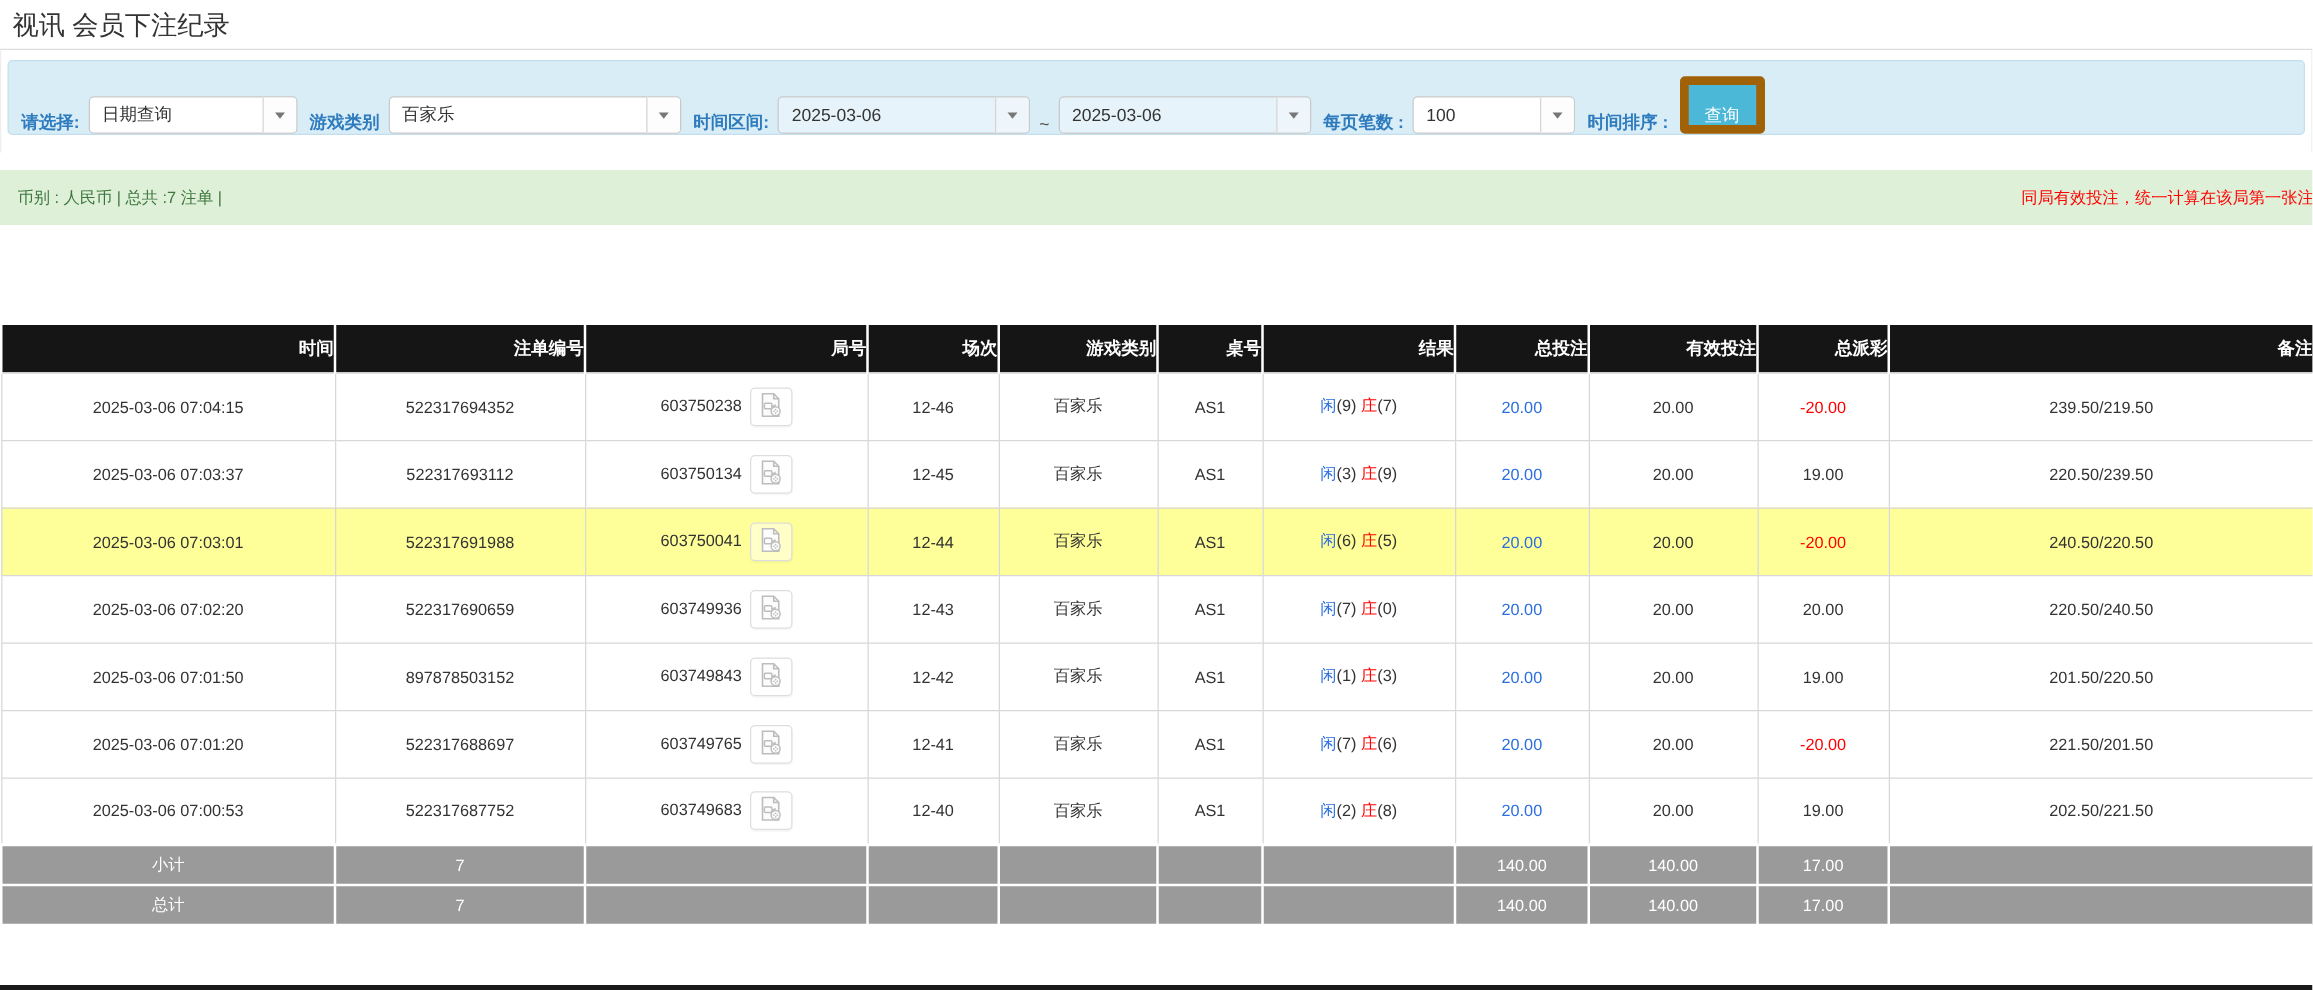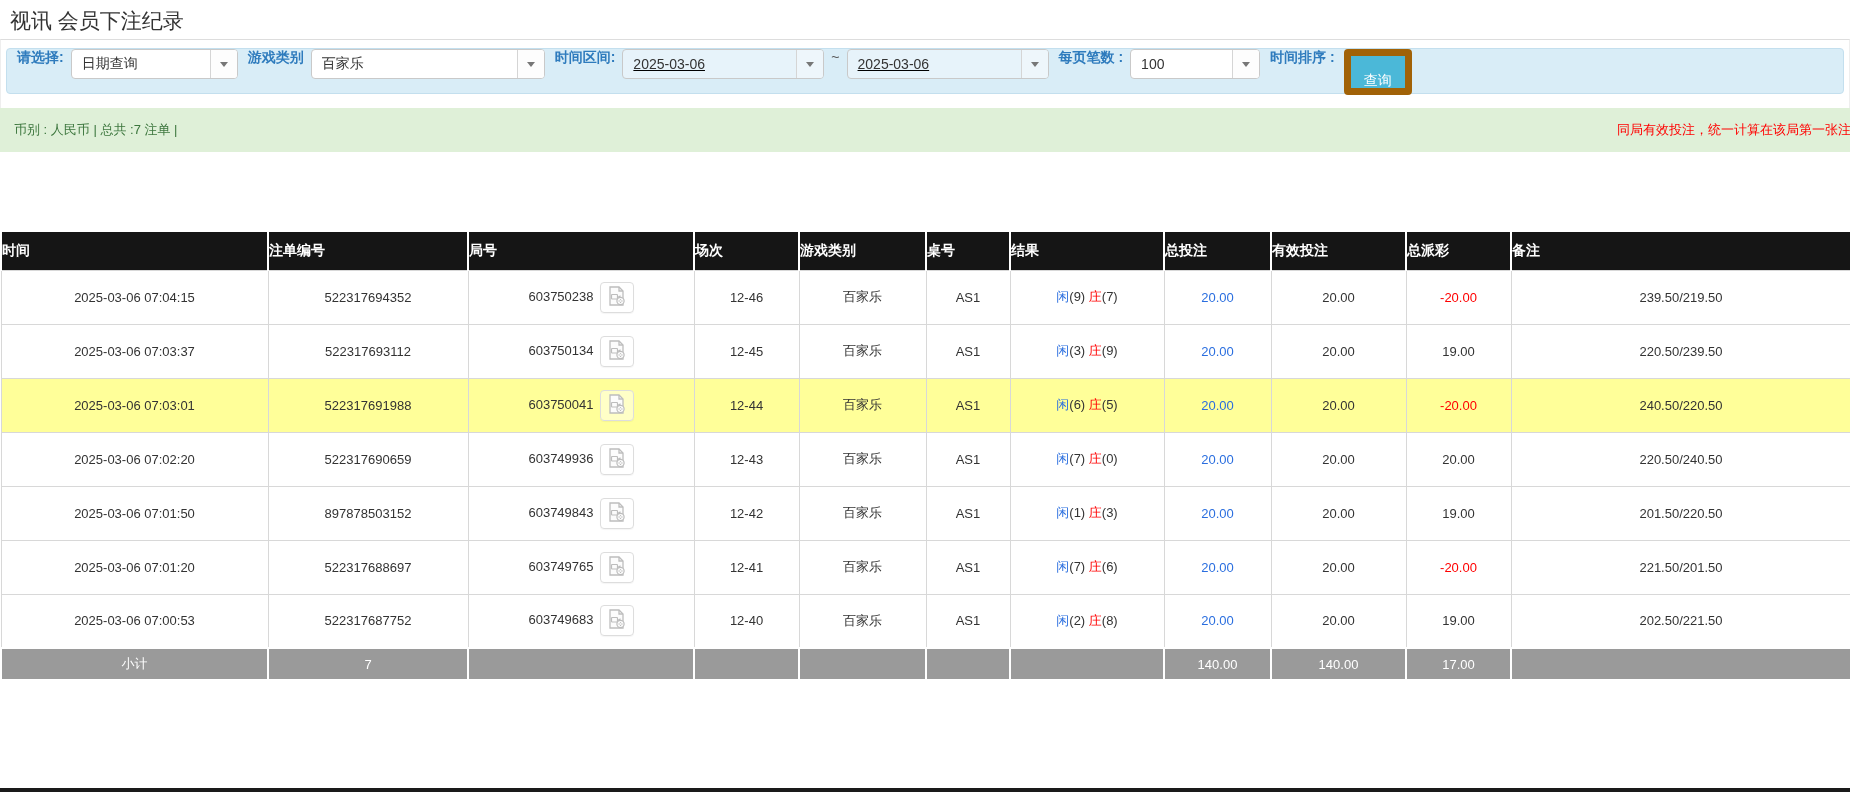--- a/index.html
+++ b/index.html
@@ -16,75 +16,76 @@
   .outer-panel {
     border-top: 1px solid #ddd;
     border-left: 1px solid #eee;
     border-right: 1px solid #eee;
     padding: 8px 5px 14px;
   }
   .filter-bar {
     background: var(--filter_bar_bg, #d9edf7);
     border: 1px solid #c3dfee;
     border-radius: 4px;
-    height: 46px;
-    display: flex; align-items: flex-start;
+    height: 60px;
+    display: flex; align-items: flex-end;
     padding: 0 10px; gap: 7px;
     white-space: nowrap;
   }
   .f-label { color: var(--label_blue, #2e7bbd); font-size: 14px; font-weight: bold; }
   .combo {
     background: #fff; border: 1px solid #c9c9c9; border-radius: 4px;
     height: 30px; display: inline-flex; align-items: stretch; overflow: hidden; gap: 12px;
   }
   .combo .val {
     font-size: 14px; color: #333; padding: 0 10px;
     display: flex; align-items: center;
   }
   .combo .arrow-seg {
     width: 27px; border-left: 1px solid #d5d5d5;
     display: flex; align-items: center; justify-content: center;
     background: #fdfdfd; cursor: pointer;
   }
-  .combo.date-combo { background: #e7f3fa; text-decoration: underline; }
+  .combo.date-combo { background: #e7f3fa; }
   .combo.date-combo .val { color: #333; }
   .combo.date-combo .arrow-seg { background: #eef6fb; }
   .tri-down {
     width: 0; height: 0;
     border-left: 4px solid transparent; border-right: 4px solid transparent;
     border-top: 5px solid #777;
   }
   .tilde { color: #555; font-size: 14px; }
   .query-btn {
     background: var(--button_cyan, #4bb8d8);
     border: 7px solid #a16207; border-radius: 4px;
     color: #fff; font-size: 14px;
     height: 30px; padding: 16px 13px; cursor: pointer;
     margin-left: 2px;
     font-family: inherit;
   }
   .summary-bar {
+    margin-top: 14px;
     background: var(--green_bar_bg, #dff0d8);
     height: 44px;
     display: flex; align-items: center; justify-content: space-between;
     padding-left: 14px;
     overflow: hidden;
     white-space: nowrap;
   }
   .summary-left { color: var(--green_text, #3c763d); font-size: 13px; }
   .summary-right { color: var(--red, #ff0000); font-size: 13px; margin-right: -14px; }
   .table-wrap { margin-top: 80px; }
   table.records {
     width: 1850px; table-layout: fixed; border-collapse: collapse;
     font-size: 13px; color: #333;
   }
   table.records thead th {
     background: var(--header_black, #151515);
     color: #fff; font-weight: bold; font-size: 14px;
-    height: 38px; text-align: left;
+    height: 38px; text-align: right;
     border-left: 2px solid #fff; border-right: 2px solid #fff;
   }
   table.records tbody td {
     height: 54px; text-align: center;
     border: 1px solid #d8d8d8;
     background: #fff;
   }
   table.records tbody tr.highlight td { background: var(--highlight_yellow, #ffff99); }
   table.records tr.gray-row td {
     background: var(--subtotal_gray, #9a9a9a);
@@ -375,17 +376,30 @@
           <td></td>
           <td></td>
           <td></td>
           <td></td>
           <td></td>
           <td>140.00</td>
           <td>140.00</td>
           <td>17.00</td>
           <td></td>
         </tr>
+        <tr class="gray-row">
+          <td>总计</td>
+          <td>7</td>
+          <td></td>
+          <td></td>
+          <td></td>
+          <td></td>
+          <td></td>
+          <td>140.00</td>
+          <td>140.00</td>
+          <td>17.00</td>
+          <td></td>
+        </tr>
       </tbody>
   </table>
 </div>
 
 <div class="bottom-edge"></div>
 
 </body></html>

